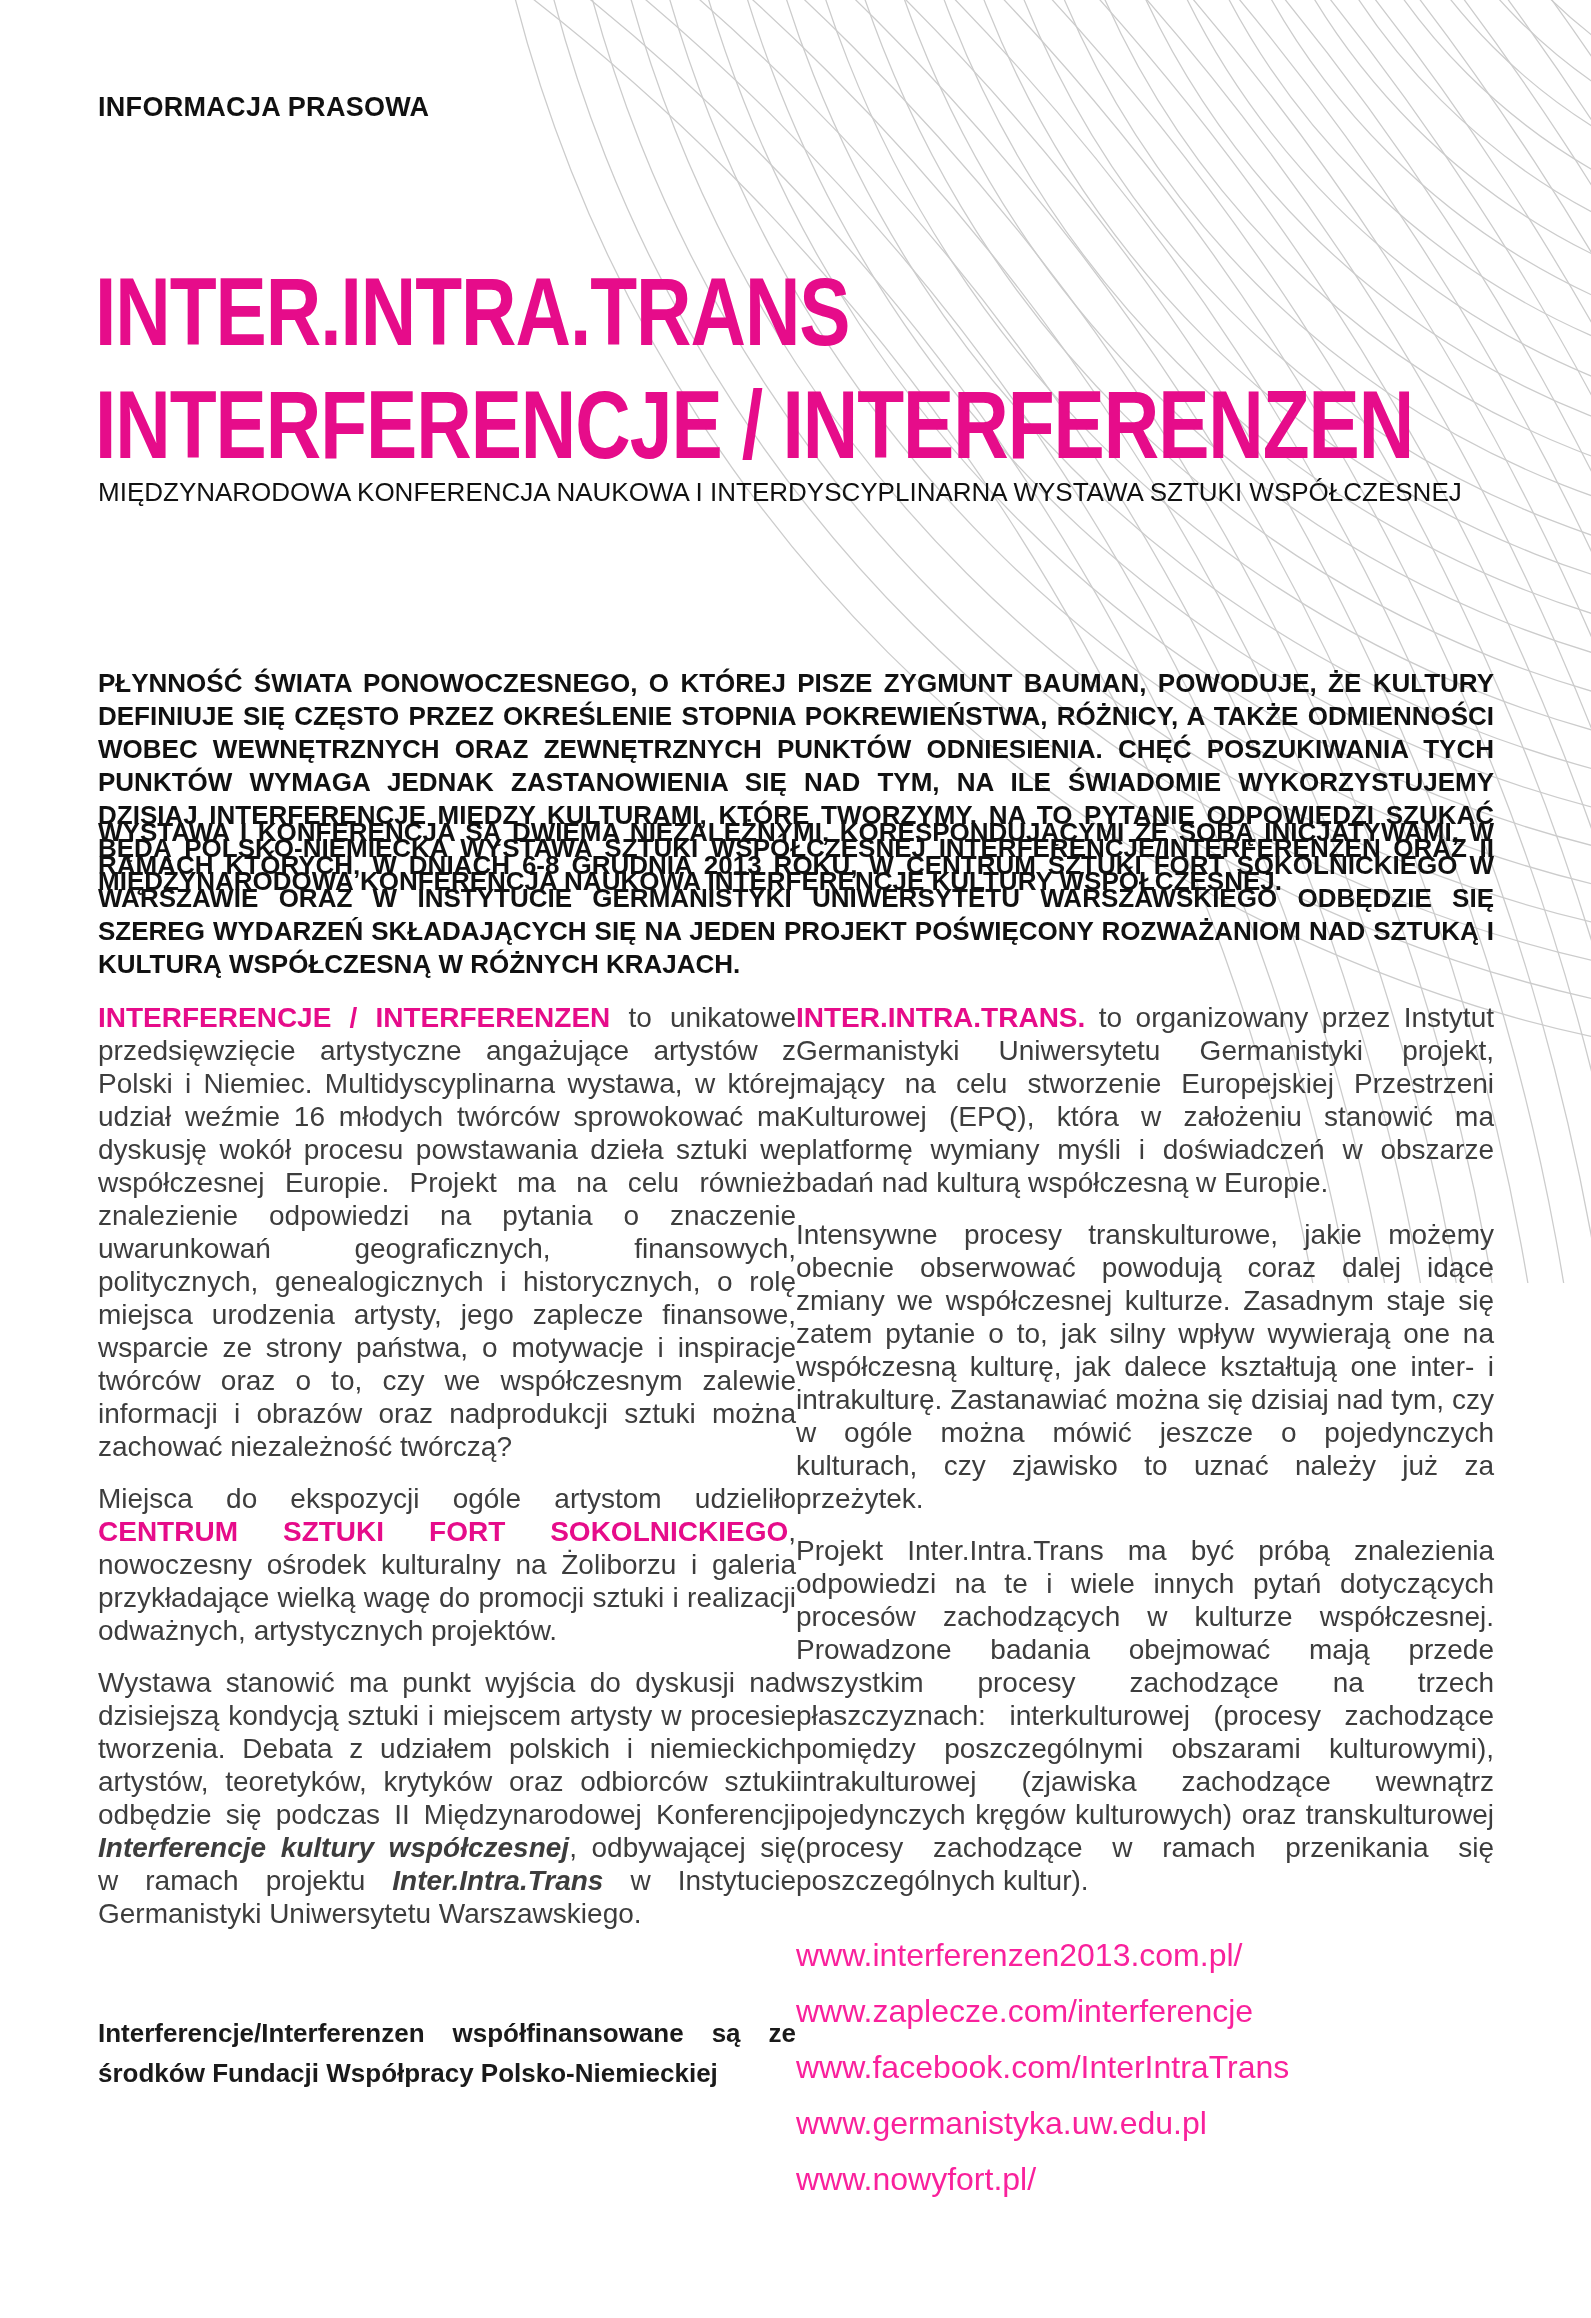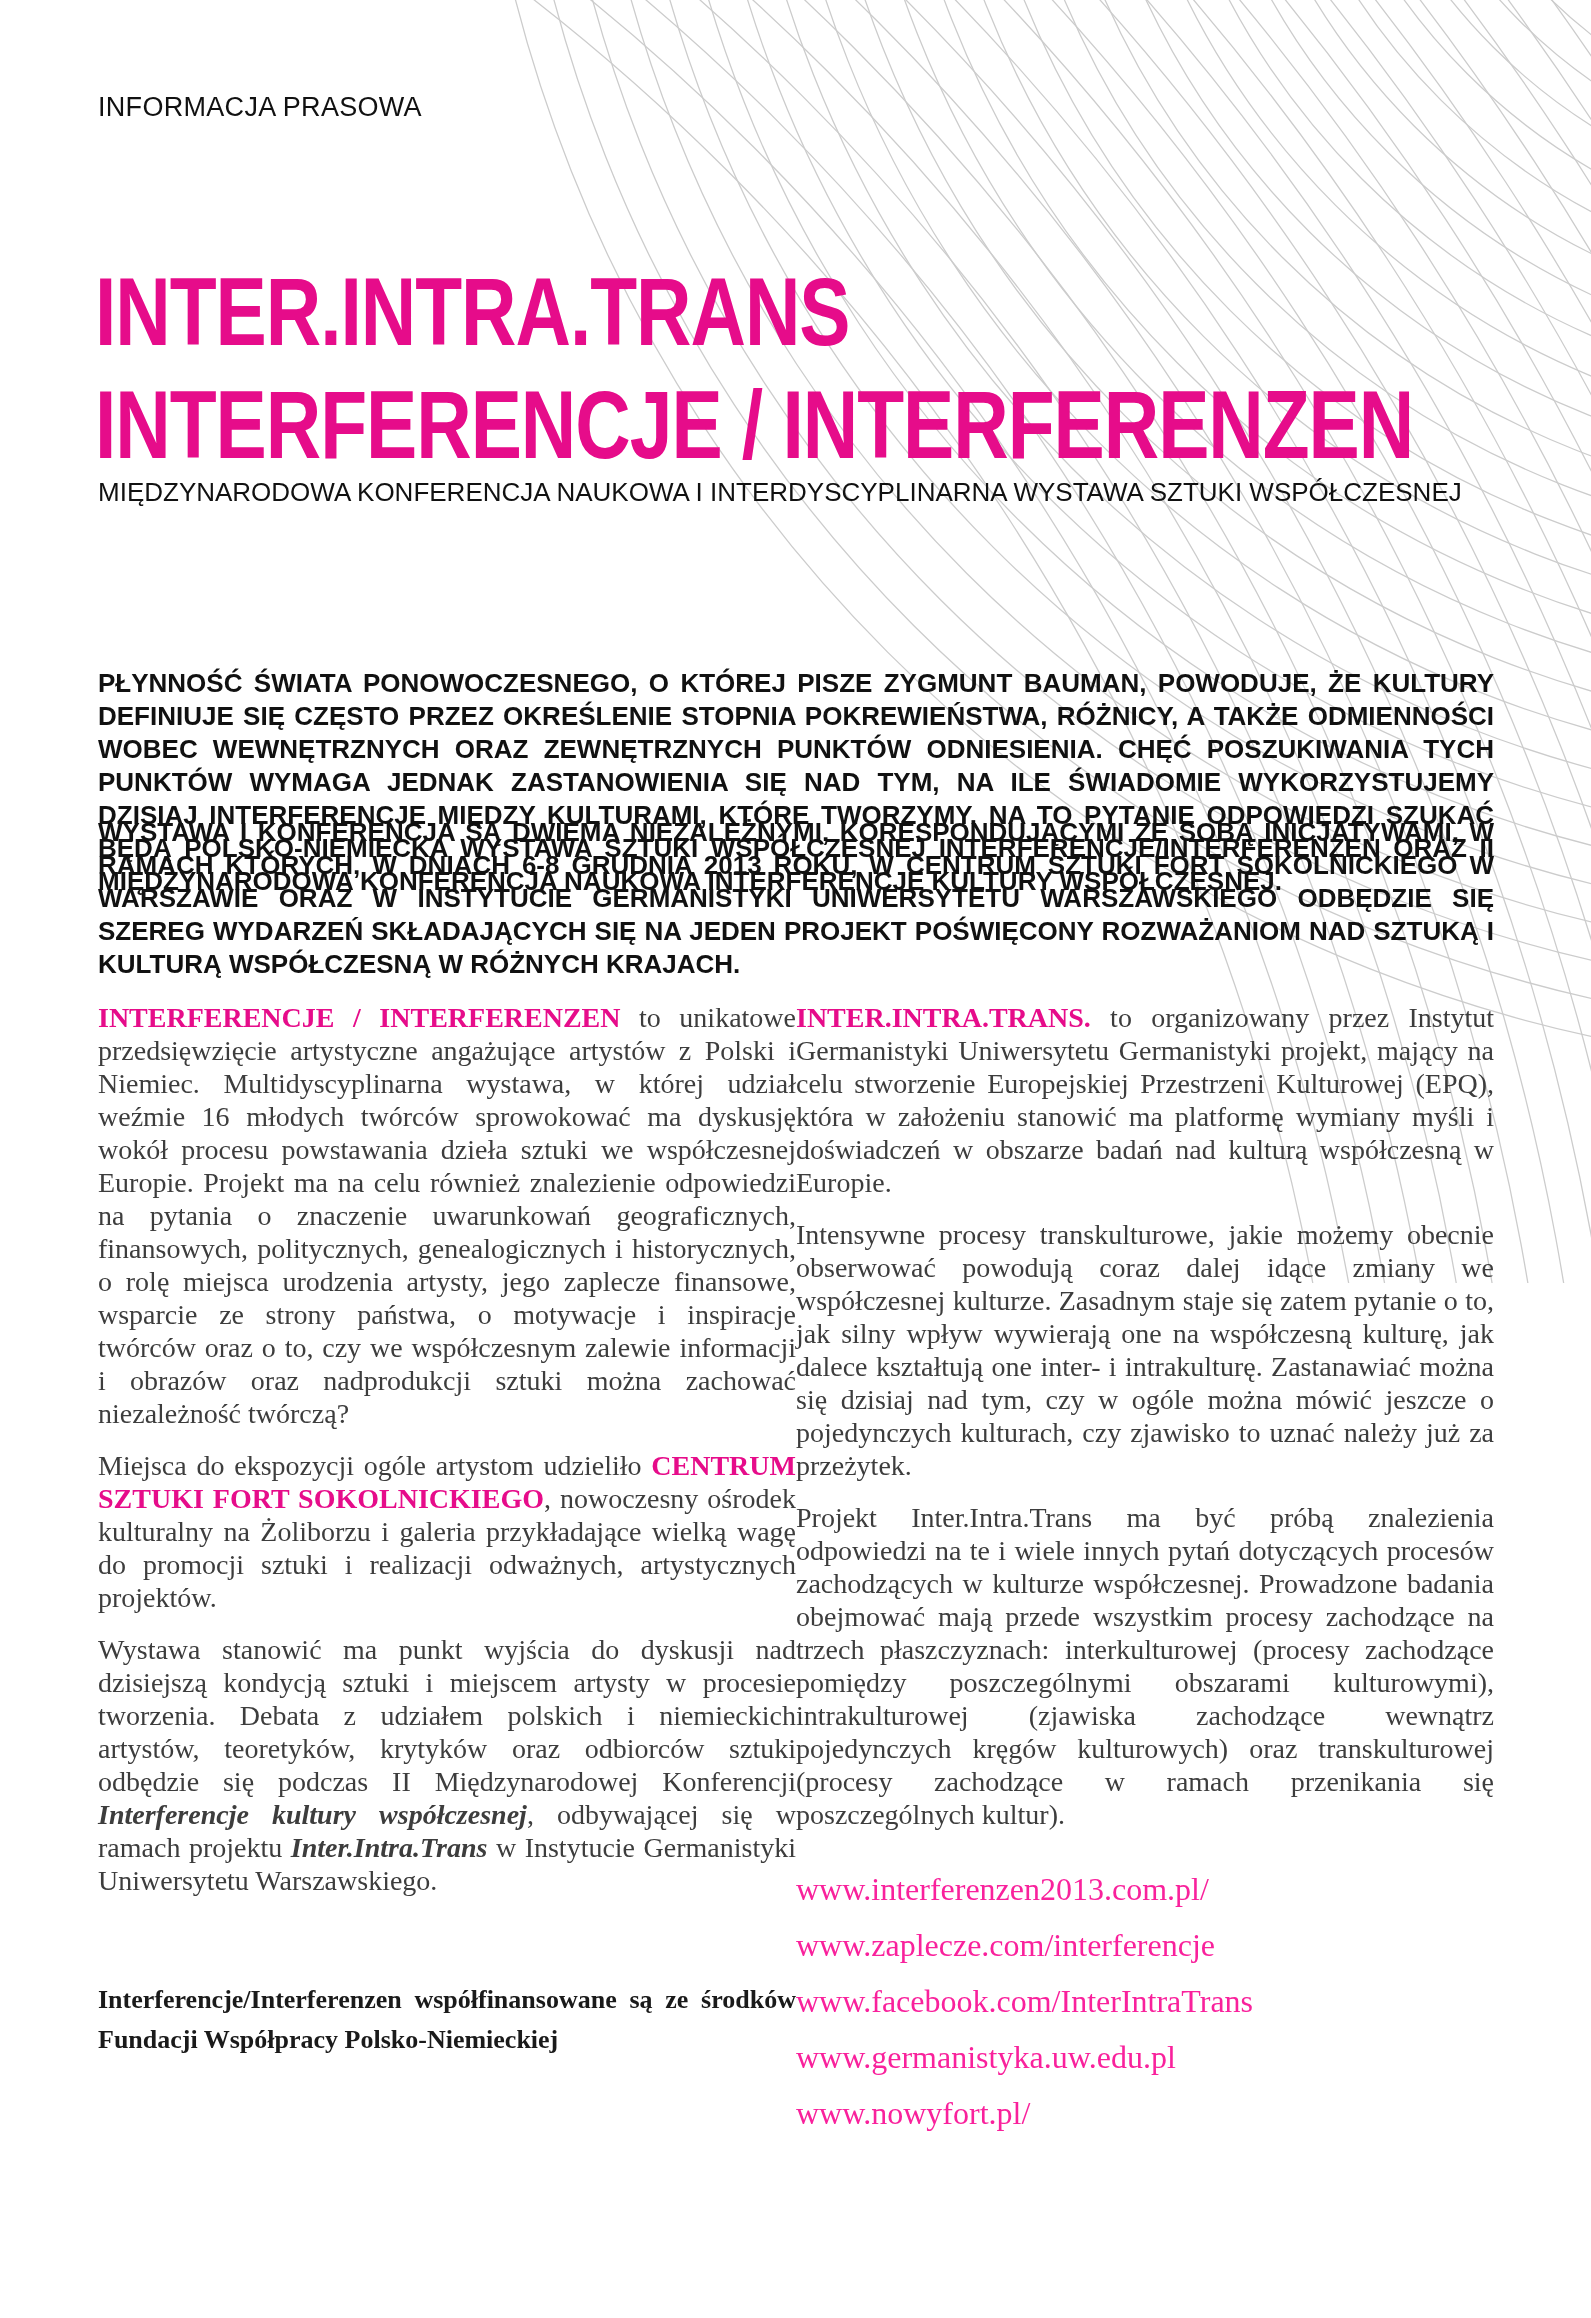--- a/index.html
+++ b/index.html
@@ -19,21 +19,21 @@
     z-index:0;
   }
   #pattern-svg circle{
     fill:none;
     stroke:var(--pattern-line,#cccccc);
     stroke-width:2;
   }
   .layer{position:absolute;z-index:1;}
   .kicker{
     left:98px;top:90px;width:770px;
-    font-size:27px;line-height:35px;font-weight:400;
+    font-size:27px;line-height:35px;font-weight:700;
     letter-spacing:0.3px;color:#111;
   }
   .title{
     left:95px;top:255px;width:1450px;margin:0;
     font-size:96px;line-height:113px;font-weight:700;
     letter-spacing:-1.3px;
     color:var(--accent,#e60c8a);
   }
   .title .tline{
     display:block;
@@ -48,21 +48,21 @@
   }
   .intro{
     left:98px;width:1396px;margin:0;
     font-size:26px;line-height:33px;font-weight:700;
     text-align:justify;color:#111;
   }
   #intro1{top:621px;margin-top:46px;}
   #intro2{top:816px;}
   .columns{
     left:98px;top:1001px;width:1396px;
-    display:flex;font-family:Liberation Serif, serif;
+    display:flex;
   }
   .col{flex:1 1 0;min-width:0;}
   .col p{
     margin:0 0 19px 0;
     font-size:28px;line-height:33px;font-weight:400;
     text-align:justify;color:#3d3d3d;
   }
   .accent-strong{
     color:var(--accent,#e60c8a);
     font-weight:700;

